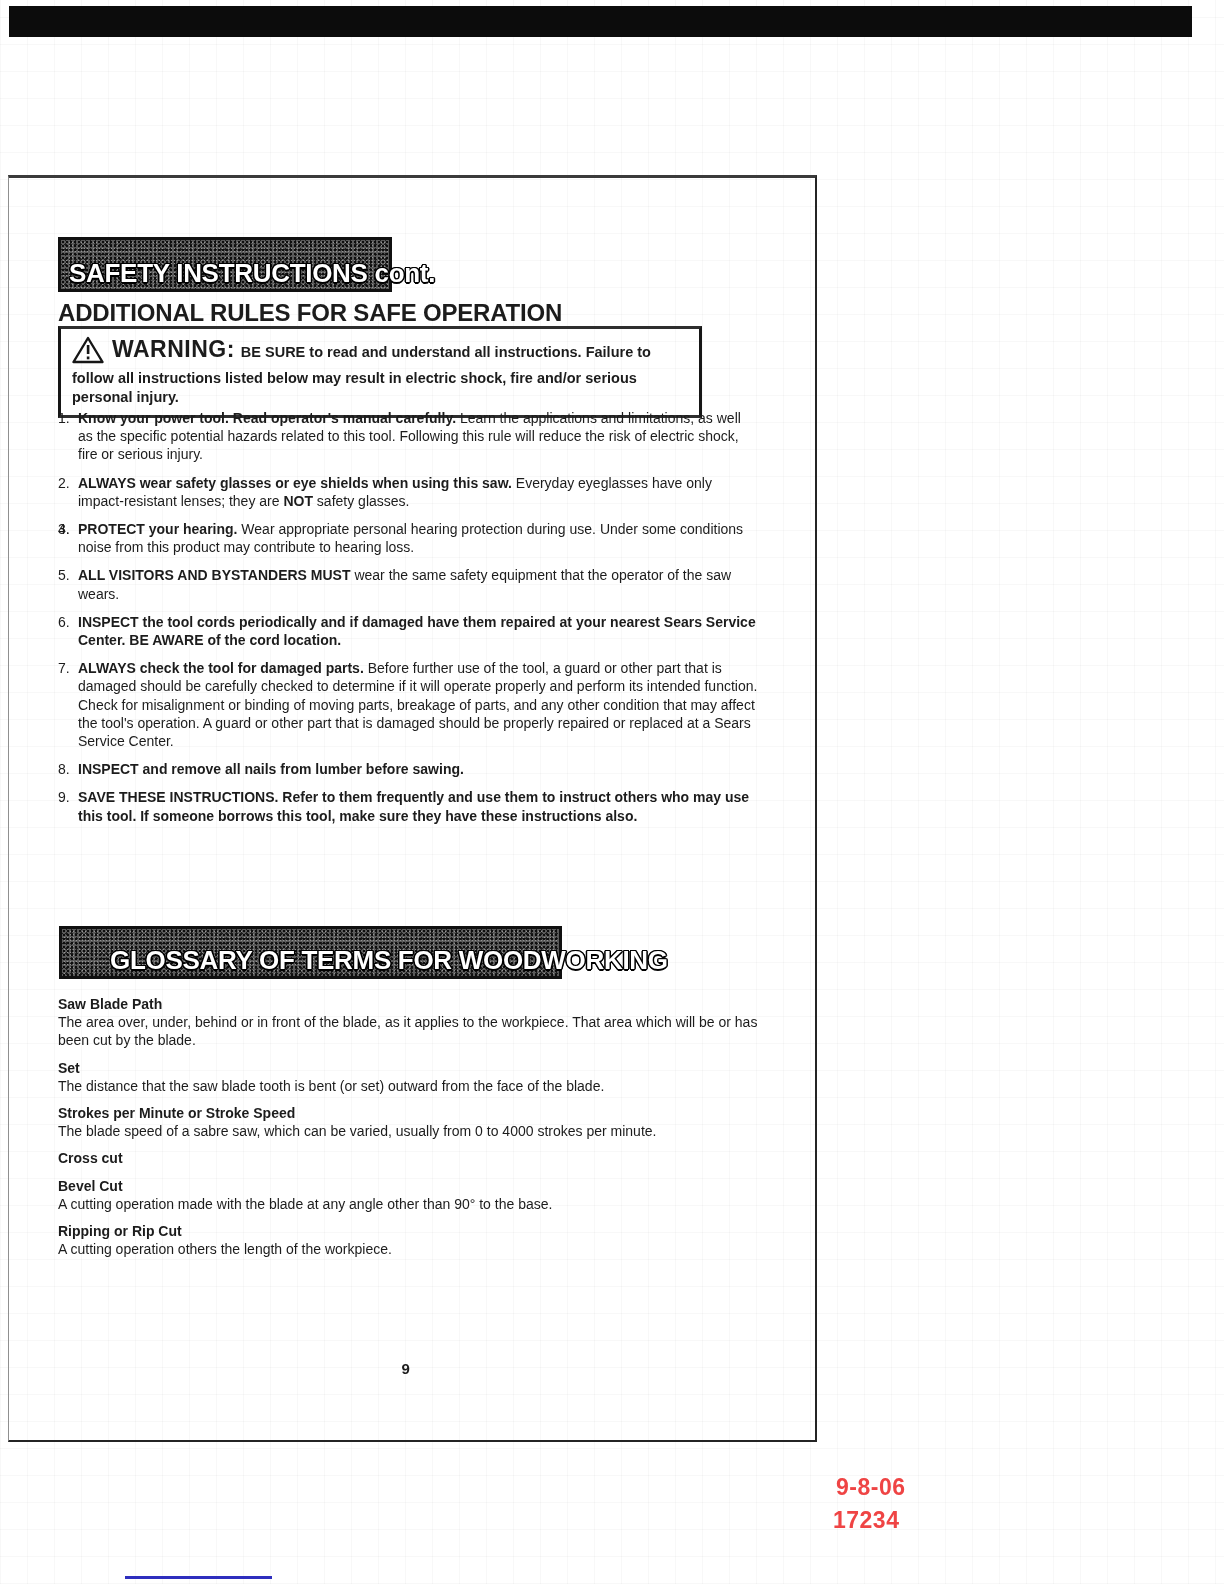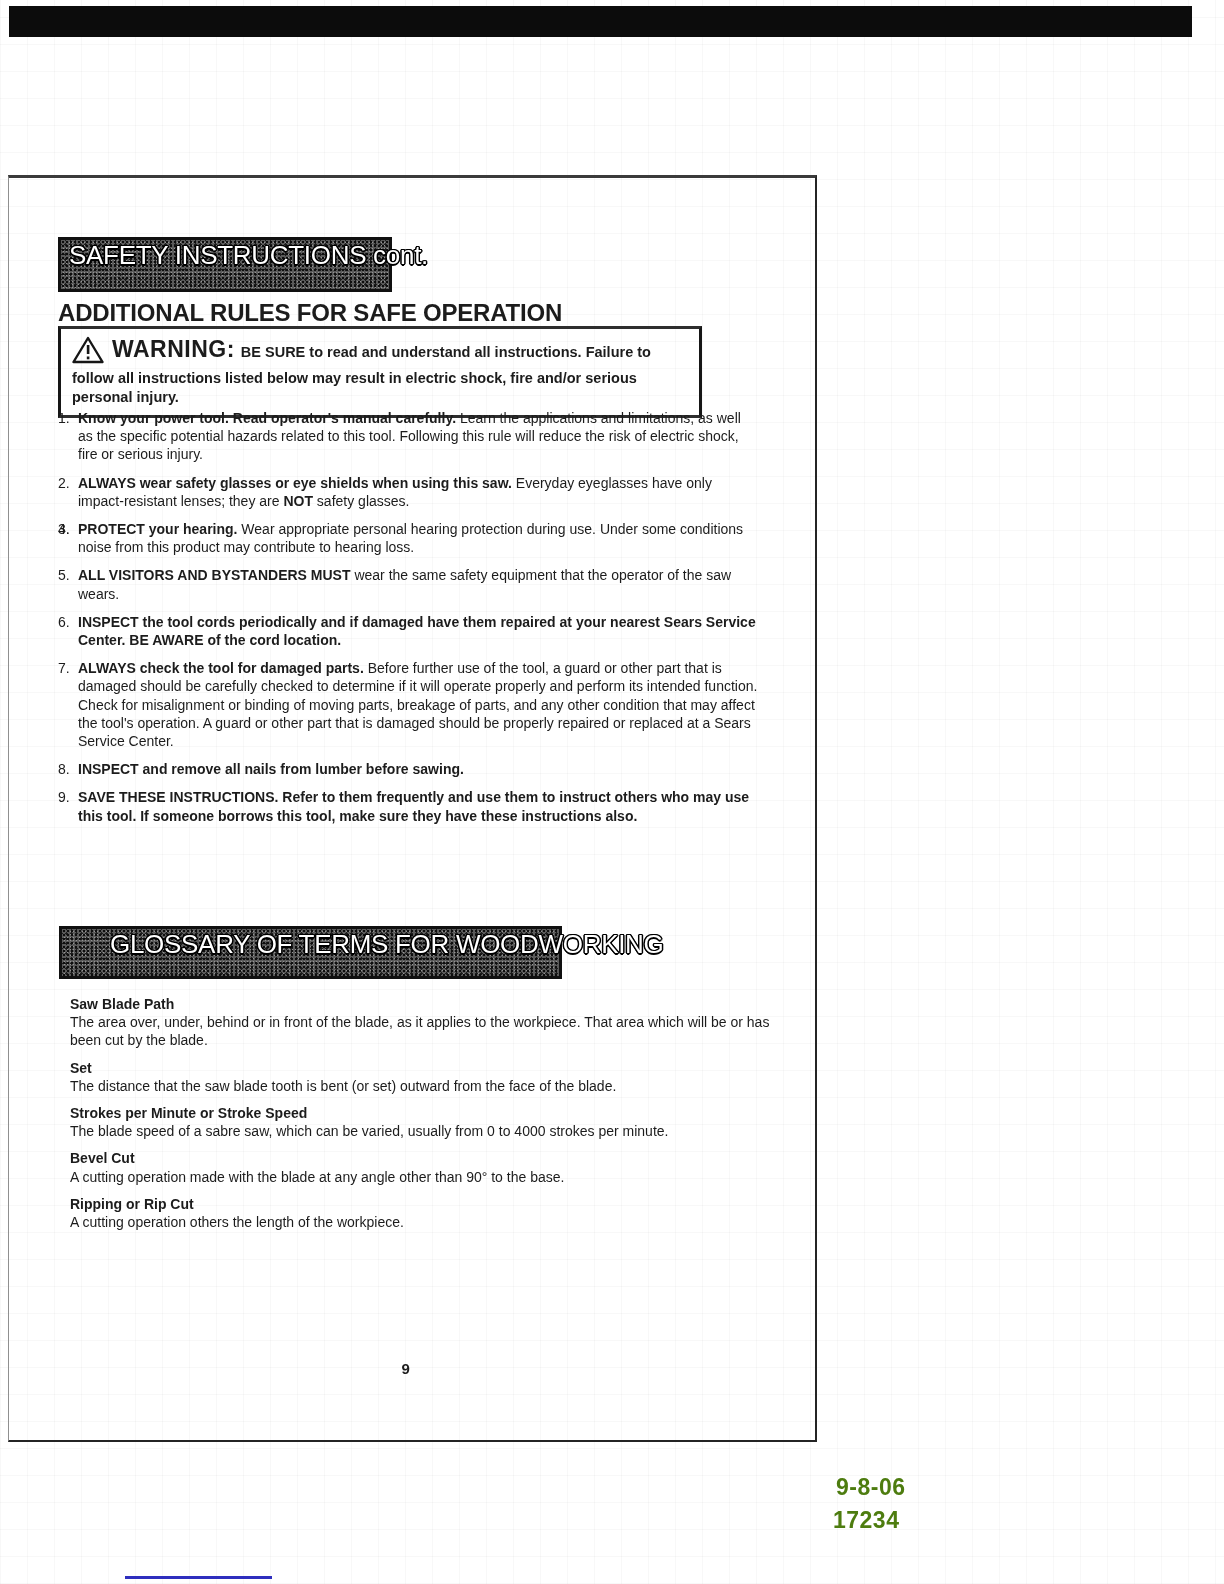--- a/index.html
+++ b/index.html
@@ -17,30 +17,30 @@
   .page-frame{
     position:absolute;left:8px;top:175px;width:806px;height:1262px;
     border-top:3px solid #3a3a3a;border-right:2px solid #242424;
     border-bottom:2px solid #242424;border-left:1px solid #8f8f8f;
     background:transparent;
   }
   .content{position:absolute;left:49px;top:0;width:696px;}
 
   .halftone-header{
     position:absolute;
-    display:flex;align-items:flex-start;
+    display:flex;align-items:flex-end;
     border:3px solid #101010;
     background-color:#5a5a5a;
     background-image:
       radial-gradient(#0e0e0e 26%, transparent 30%),
       radial-gradient(#1c1c1c 30%, transparent 34%),
       radial-gradient(rgba(255,255,255,0.35) 18%, transparent 24%);
     background-size:4px 4px,5px 5px,3px 3px;
     background-position:0 0,2px 2px,1px 1px;
-    color:#ffffff;font-weight:normal;font-size:26px;letter-spacing:-0.3px;
+    color:#ffffff;font-weight:bold;font-size:26px;letter-spacing:-0.3px;
     text-shadow:
       -1.5px 0 #000, 1.5px 0 #000, 0 -1.5px #000, 0 1.5px #000,
       -1px -1px #000, 1px 1px #000, -1px 1px #000, 1px -1px #000;
     white-space:nowrap;padding:0 8px;box-sizing:border-box;
   }
   #safety-header{left:0;top:59px;width:334px;height:55px;}
   #glossary-header{left:1px;top:748px;width:503px;height:53px;padding-left:48px;}
 
   .section-title{
     position:absolute;left:0;top:121px;font-size:24px;font-weight:bold;
@@ -57,30 +57,30 @@
   .warn-label{font-size:23px;font-weight:bold;letter-spacing:0.5px;margin-right:6px;}
 
   .rules{position:absolute;left:0;top:231px;width:700px;}
   .rule{
     position:relative;padding-left:20px;margin-bottom:10px;
     font-size:14px;line-height:18.2px;
   }
   .rule .num{position:absolute;left:0;top:0;}
   .rules b,.warning-box b{font-weight:bold;}
 
-  .glossary{position:absolute;left:12px;top:817px;width:700px;}
+  .glossary{position:absolute;left:0;top:817px;width:700px;}
   .gloss-entry{margin-bottom:9px;font-size:14px;line-height:18.2px;}
   .gloss-term{font-weight:bold;}
 
   .page-number{
     position:absolute;left:0;top:1182px;width:696px;text-align:center;
     font-size:15px;font-weight:bold;letter-spacing:0.5px;
   }
 
-  .stamp{position:absolute;font-weight:bold;font-size:23px;letter-spacing:0.5px;color:#4d7c0f;}
+  .stamp{position:absolute;font-weight:bold;font-size:23px;letter-spacing:0.5px;color:#ef4444;}
   #stamp-date{left:836px;top:1474px;}
   #stamp-doc{left:833px;top:1507px;}
 
   .blue-line{
     position:absolute;left:125px;top:1576px;width:147px;height:2.5px;
     background:#2e2ebe;
   }
   .top-scan-bar{
     position:absolute;left:9px;top:6px;width:1183px;height:31px;
     background:#0c0c0c;
@@ -135,20 +135,21 @@
         </div>
         <div class="gloss-entry">
           <div class="gloss-term">Set</div>
           <div class="gloss-def">The distance that the saw blade tooth is bent (or set) outward from the face of the blade.</div>
         </div>
         <div class="gloss-entry">
           <div class="gloss-term">Strokes per Minute or Stroke Speed</div>
           <div class="gloss-def">The blade speed of a sabre saw, which can be varied, usually from 0 to 4000 strokes per minute.</div>
         </div>
         <div class="gloss-entry">
+          <div class="gloss-term">Cross cut</div>
         </div>
         <div class="gloss-entry">
           <div class="gloss-term">Bevel Cut</div>
           <div class="gloss-def">A cutting operation made with the blade at any angle other than 90° to the base.</div>
         </div>
         <div class="gloss-entry">
           <div class="gloss-term">Ripping or Rip Cut</div>
           <div class="gloss-def">A cutting operation others the length of the workpiece.</div>
         </div>
       </div>

